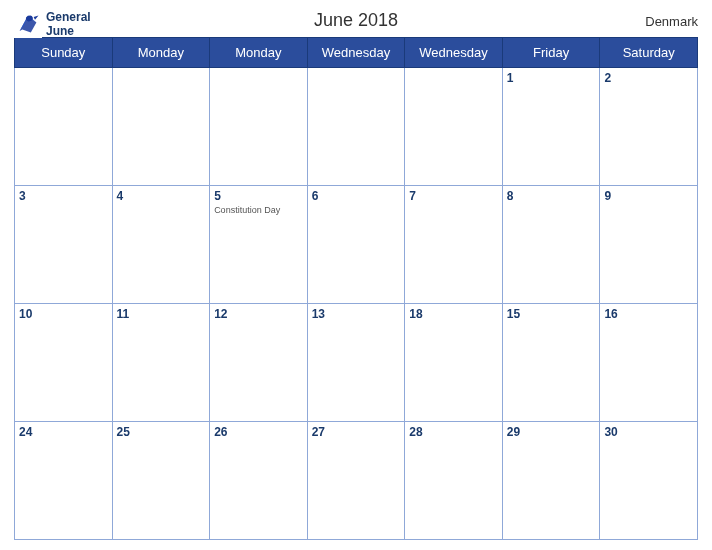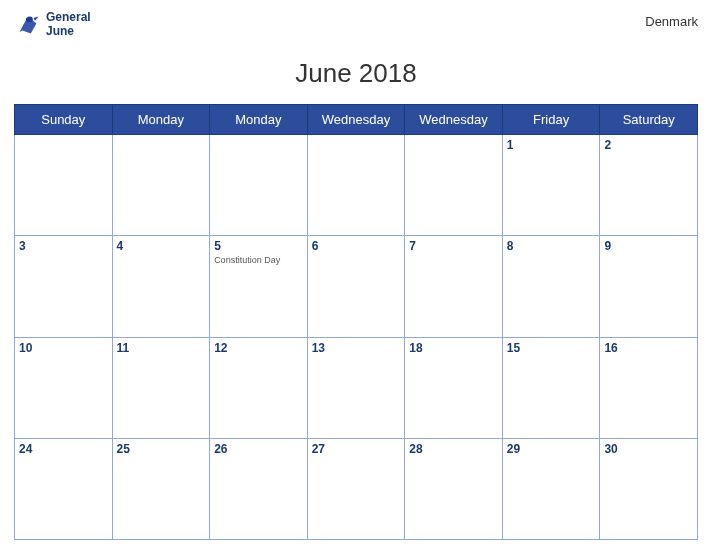--- a/index.html
+++ b/index.html
@@ -22,53 +22,51 @@
       align-items: center;
       justify-content: center;
       position: relative;
       margin-bottom: 6px;
     }
     .logo {
       position: absolute;
       left: 0;
       top: 0;
       display: flex;
-      align-items: flex-end;
+      align-items: flex-start;
       gap: 4px;
     }
     .logo-text {
       font-size: 12px;
       color: #1a3a6b;
       line-height: 1.2;
       font-weight: bold;
     }
     .logo-bird {
       width: 28px;
       height: 28px;
     }
     .calendar-title {
-      font-size: 26px;
+      font-size: 18px;
       font-weight: normal;
       color: #333;
       text-align: right;
-      margin-top: 48px;
     }
     .country-label {
       position: absolute;
       right: 0;
       top: 4px;
       font-size: 13px;
       color: #333;
       text-align: center;
     }
     .calendar-table {
       width: 100%;
       flex: 1;
       border-collapse: collapse;
-      margin-top: 9px;
     }
     .calendar-table th {
       background-color: #2b4d9c;
       color: #fff;
       text-align: center;
       font-size: 13px;
       font-weight: normal;
       padding: 5px 2px;
       border: 1px solid #1a3a7a;
     }

